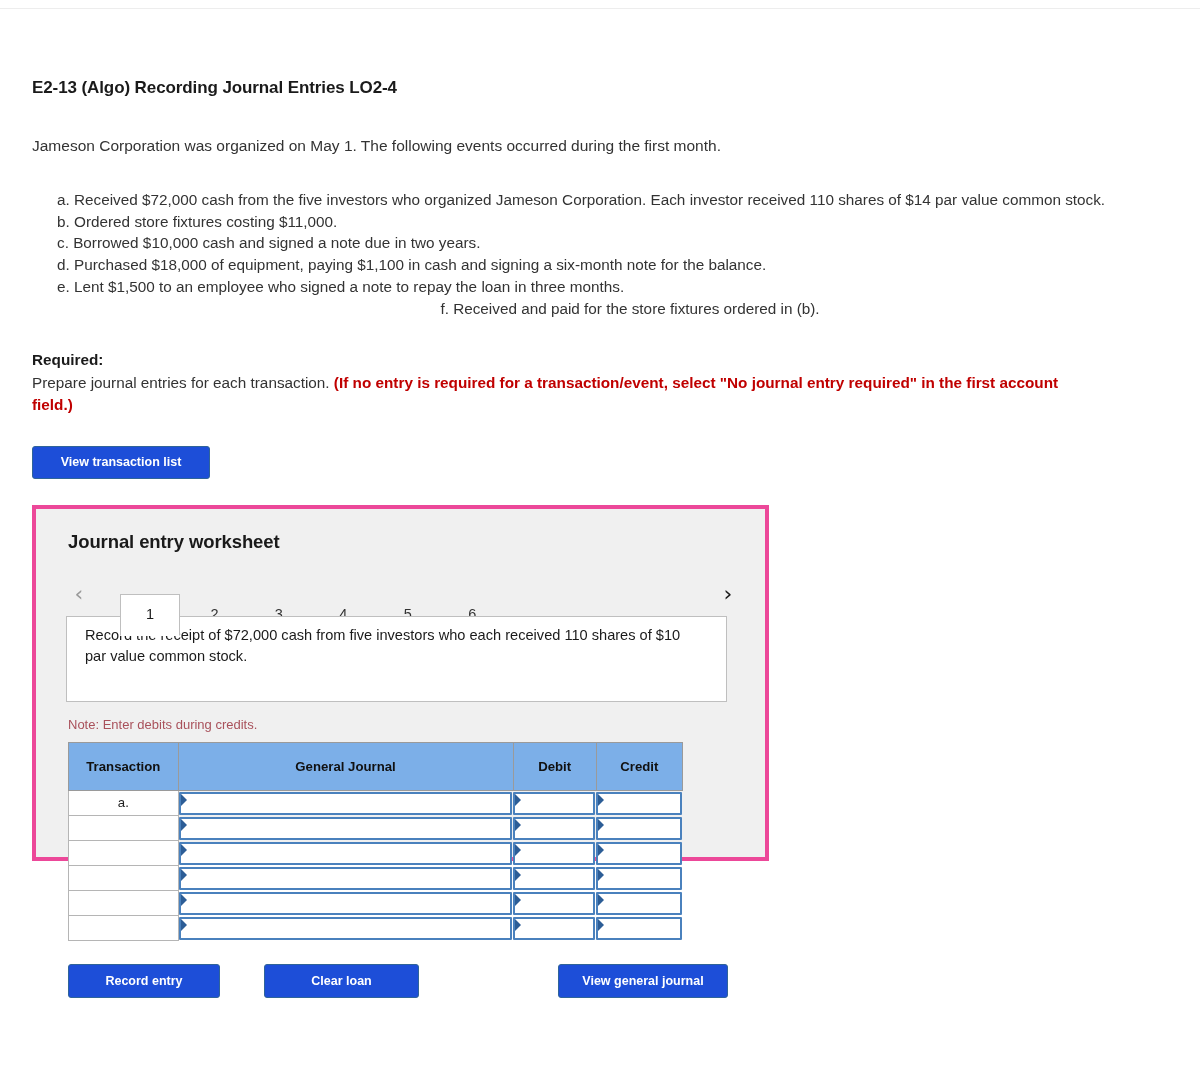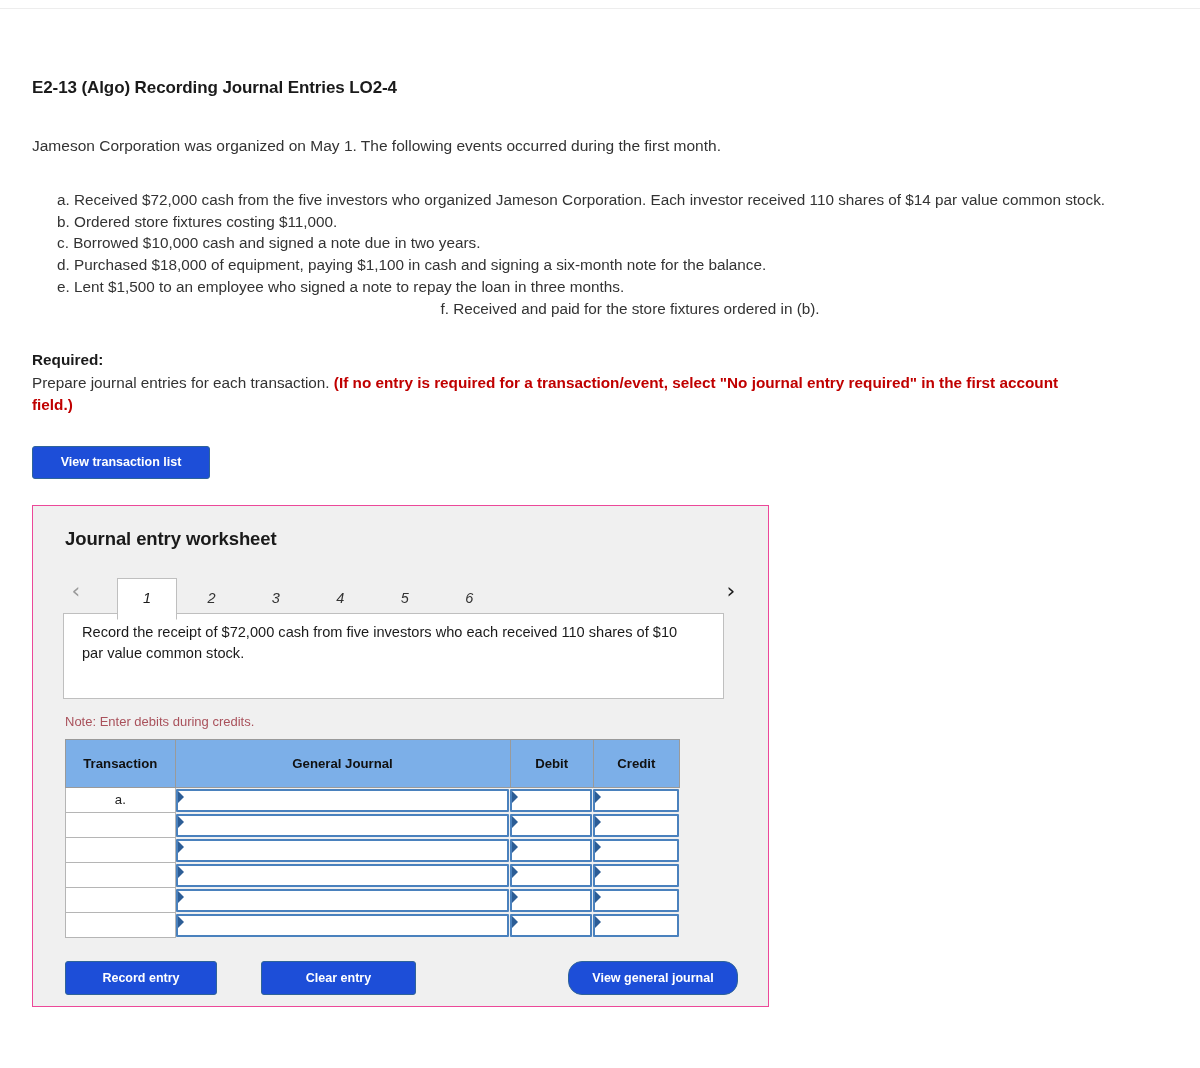--- a/index.html
+++ b/index.html
@@ -93,23 +93,23 @@
     margin-top: 30px;
     width: 178px;
     height: 33px;
     line-height: 31px;
   }
 
   
   .worksheet {
     margin-top: 26px;
     width: 737px;
-    height: 502px;
+    height: 356px;
     background: #f0f0f0;
-    border: 1px solid #ec4899;
+    border: 4px solid #ec4899;
     padding: 22px 30px 0 30px;
     position: relative;
   }
   .ws-title {
     font-size: 18.5px;
     font-weight: bold;
     color: #1a1a1a;
     margin: 0 0 24px 2px;
     letter-spacing: -0.1px;
   }
@@ -129,23 +129,22 @@
     text-align: center;
     cursor: pointer;
     user-select: none;
     font-family: "DejaVu Sans", sans-serif;
   }
   .chev-left  { left: 0px;   color: #9a9a9a; }
   .chev-right { right: -4px; color: #1a1a1a; }
 
   .tabs {
     position: absolute;
-    left: 52px; top: 4px;
+    left: 52px; top: 17px;
     height: 40px;
-    font-style: italic;
   }
   .tab {
     display: inline-block;
     width: 60px;
     height: 40px;
     line-height: 38px;
     text-align: center;
     font-size: 14.5px;
     color: #333333;
     cursor: pointer;
@@ -251,21 +250,21 @@
   }
 
   
   .actions {
     position: relative;
     margin: 23px 0 0 2px;
     height: 34px;
   }
   .btn-record { position: absolute; left: 0px;   width: 152px; height: 34px; line-height: 32px; }
   .btn-clear  { position: absolute; left: 196px; width: 155px; height: 34px; line-height: 32px; }
-  .btn-viewgj { position: absolute; left: 503px; width: 170px; height: 34px; line-height: 32px; border-radius: 14px; }
+  .btn-viewgj { position: absolute; left: 490px; width: 170px; height: 34px; line-height: 32px; }
 </style>
 </head>
 <body>
 
 <div class="top-rule"></div>
 
 <div class="page">
 
   <h1 class="ex-title">E2-13 (Algo) Recording Journal Entries LO2-4</h1>
 
@@ -396,18 +395,18 @@
             </td>
           <td class="cell-input">
               <span class="inp"></span>
             </td>
         </tr>
       </tbody>
     </table>
 
     <div class="actions">
       <button class="btn btn-record">Record entry</button>
-      <button class="btn btn-clear">Clear entry</button>
+      <button class="btn btn-clear">Clear loan</button>
       <button class="btn btn-viewgj">View general journal</button>
     </div>
 
   </div>
 </div>
 
 </body></html>

